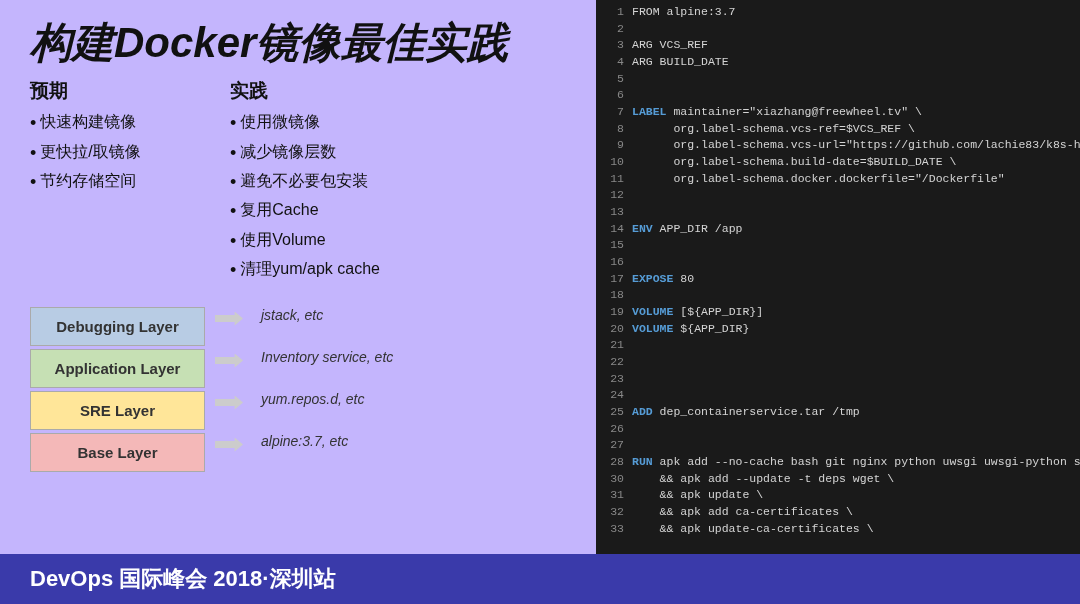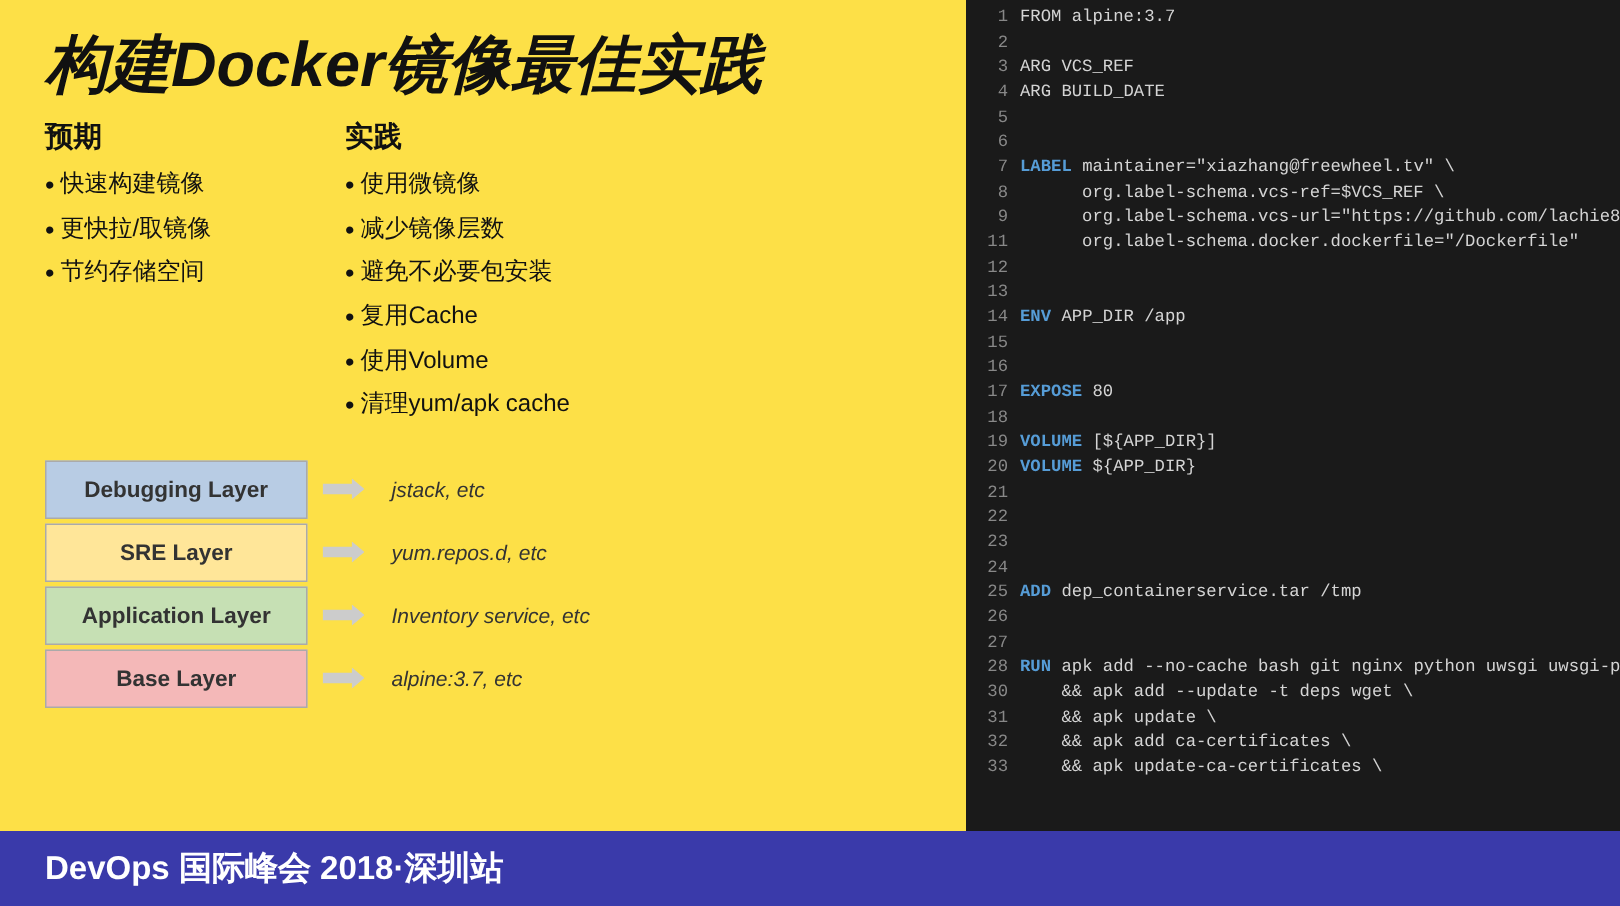--- a/index.html
+++ b/index.html
@@ -14,25 +14,25 @@
     }
 
     .main-content {
       display: flex;
       flex: 1;
       overflow: hidden;
     }
 
     
     .left-panel {
-      width: 644px;
+      width: 596px;
       padding: 20px 30px 15px 30px;
       display: flex;
       flex-direction: column;
-      background: #fde047;
+      background: #c4b5fd;
     }
 
     .slide-title {
       font-size: 42px;
       font-weight: 900;
       color: #111;
       font-style: italic;
       margin-bottom: 12px;
       font-family: 'Arial Black', 'Arial', sans-serif;
       line-height: 1.1;
@@ -76,21 +76,20 @@
     
     .layer-diagram {
       display: flex;
       flex-direction: column;
       gap: 3px;
       margin-top: 4px;
     }
 
     .layer-row {
       display: flex;
-      align-items: center;
       gap: 10px;
     }
 
     .layer-box {
       width: 175px;
       padding: 10px 8px;
       text-align: center;
       font-size: 15px;
       font-weight: bold;
       color: #333;
@@ -232,32 +231,32 @@
 
     <div class="layer-diagram">
       <div class="layer-row">
         <div class="layer-box layer-debug">
           <span>Debugging Layer</span>
         </div>
         <div class="arrow-right"></div>
         <div class="layer-desc">jstack, etc</div>
       </div>
       <div class="layer-row">
+        <div class="layer-box layer-app">
+          <span>Application Layer</span>
+        </div>
+        <div class="arrow-right"></div>
+        <div class="layer-desc">Inventory service, etc</div>
+      </div>
+      <div class="layer-row">
         <div class="layer-box layer-sre">
           <span>SRE Layer</span>
         </div>
         <div class="arrow-right"></div>
         <div class="layer-desc">yum.repos.d, etc</div>
-      </div>
-      <div class="layer-row">
-        <div class="layer-box layer-app">
-          <span>Application Layer</span>
-        </div>
-        <div class="arrow-right"></div>
-        <div class="layer-desc">Inventory service, etc</div>
       </div>
       <div class="layer-row">
         <div class="layer-box layer-base">
           <span>Base Layer</span>
         </div>
         <div class="arrow-right"></div>
         <div class="layer-desc">alpine:3.7, etc</div>
       </div>
     </div>
   </div>
@@ -265,20 +264,21 @@
   <div class="right-panel" id="code-container">
   <div class="code-line"><span class="line-num">1</span><span class="line-content">FROM alpine:3.7</span></div>
       <div class="code-line"><span class="line-num">2</span><span class="line-content"></span></div>
       <div class="code-line"><span class="line-num">3</span><span class="line-content">ARG VCS_REF</span></div>
       <div class="code-line"><span class="line-num">4</span><span class="line-content">ARG BUILD_DATE</span></div>
       <div class="code-line"><span class="line-num">5</span><span class="line-content"></span></div>
       <div class="code-line"><span class="line-num">6</span><span class="line-content kw-comment"></span></div>
       <div class="code-line"><span class="line-num">7</span><span><span class="kw-instruction">LABEL</span><span class="kw-value"> maintainer="xiazhang@freewheel.tv" \</span></span></div>
       <div class="code-line"><span class="line-num">8</span><span class="line-content">      org.label-schema.vcs-ref=$VCS_REF \</span></div>
       <div class="code-line"><span class="line-num">9</span><span class="line-content">      org.label-schema.vcs-url="https://github.com/lachie83/k8s-helm" \</span></div>
+      <div class="code-line"><span class="line-num">10</span><span class="line-content">      org.label-schema.build-date=$BUILD_DATE \</span></div>
       <div class="code-line"><span class="line-num">11</span><span class="line-content">      org.label-schema.docker.dockerfile="/Dockerfile"</span></div>
       <div class="code-line"><span class="line-num">12</span><span class="line-content"></span></div>
       <div class="code-line"><span class="line-num">13</span><span class="line-content kw-comment"></span></div>
       <div class="code-line"><span class="line-num">14</span><span><span class="kw-instruction">ENV</span><span class="kw-value"> APP_DIR /app</span></span></div>
       <div class="code-line"><span class="line-num">15</span><span class="line-content"></span></div>
       <div class="code-line"><span class="line-num">16</span><span class="line-content kw-comment"></span></div>
       <div class="code-line"><span class="line-num">17</span><span><span class="kw-instruction">EXPOSE</span><span class="kw-value"> 80</span></span></div>
       <div class="code-line"><span class="line-num">18</span><span class="line-content"></span></div>
       <div class="code-line"><span class="line-num">19</span><span><span class="kw-instruction">VOLUME</span><span class="kw-value"> [${APP_DIR}]</span></span></div>
       <div class="code-line"><span class="line-num">20</span><span><span class="kw-instruction">VOLUME</span><span class="kw-value"> ${APP_DIR}</span></span></div>

